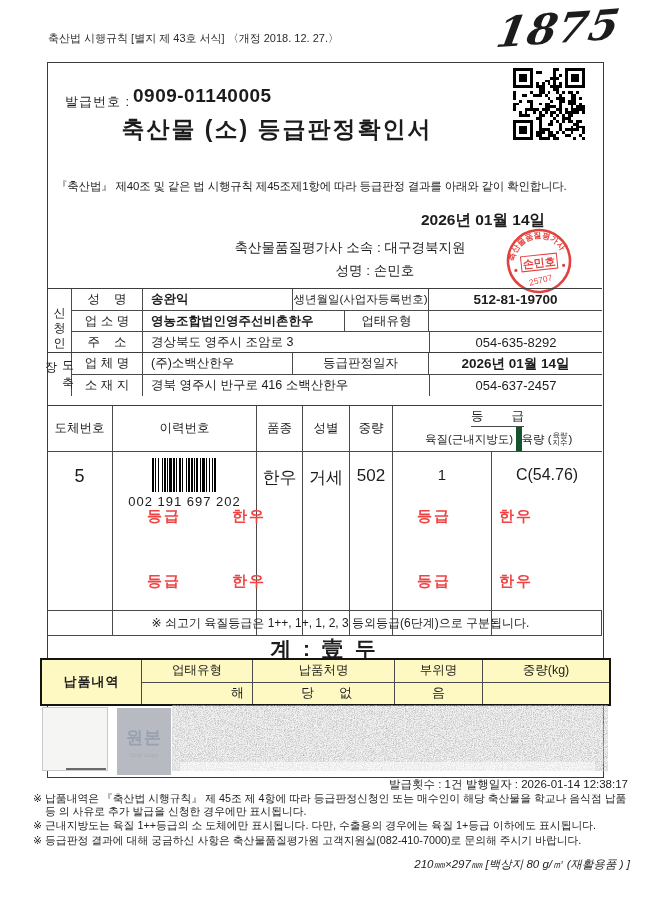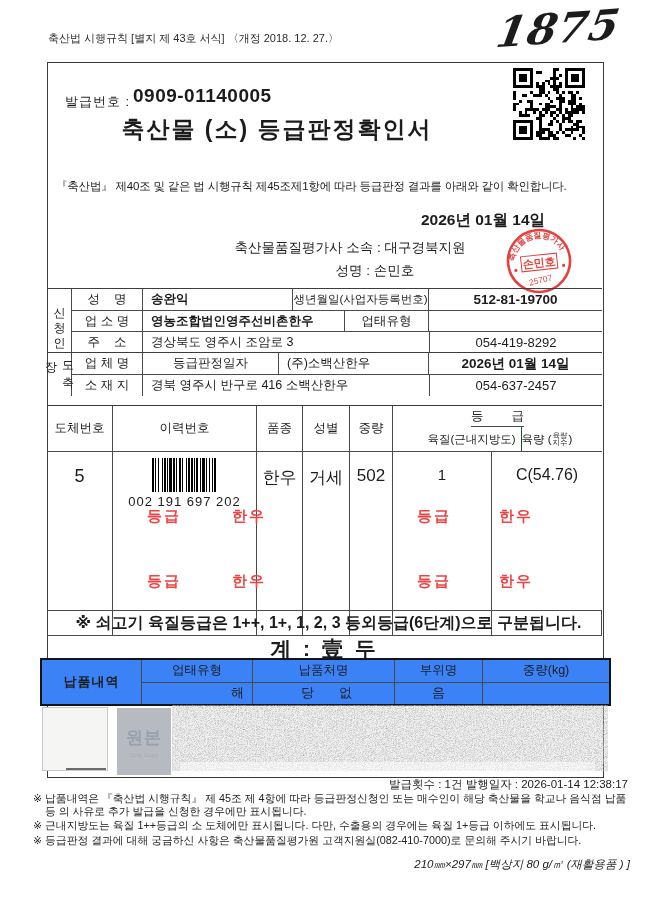--- a/index.html
+++ b/index.html
@@ -43,31 +43,31 @@
   .g-grade-top{height:20px;display:flex;align-items:center;justify-content:center;border-bottom:1px solid #4a4a4a;font-size:12.5px;}
   .g-grade-bot{flex:1;display:flex;}
   .g-sub{display:flex;align-items:center;justify-content:center;font-size:11.5px;box-sizing:border-box;}
   .stack{display:inline-flex;flex-direction:column;line-height:7px;font-size:7.5px;vertical-align:middle;margin:0 1px;}
   .g-body{display:flex;height:158px;position:relative;}
   .b-col{box-sizing:border-box;border-right:1px solid #4a4a4a;display:flex;justify-content:center;align-items:flex-start;padding-top:14px;font-size:17px;}
   .b-col:last-child{border-right:none;}
   .g-note{display:flex;height:24px;border-top:1px solid #4a4a4a;position:relative;}
   .n-col{box-sizing:border-box;border-right:1px solid #4a4a4a;}
   .n-col:last-child{border-right:none;}
-  #grade-note-text{position:absolute;left:4px;top:0;width:100%;height:100%;display:flex;align-items:center;justify-content:center;font-size:16px;background:transparent;font-weight:bold;}
+  #grade-note-text{position:absolute;left:16px;top:0;width:100%;height:100%;display:flex;align-items:center;justify-content:center;font-size:12px;background:transparent;}
   .g-total{height:26px;display:flex;align-items:center;justify-content:center;font-size:21px;font-weight:bold;letter-spacing:3px;border-top:1px solid #4a4a4a;}
   #watermark{position:absolute;inset:0;pointer-events:none;color:#ef4444;font-weight:bold;font-size:15px;}
   #watermark span{position:absolute;letter-spacing:2px;}
   
   #barcode-wrap{display:flex;flex-direction:column;align-items:center;padding-top:0;}
   #barcode{height:34px;display:flex;align-items:stretch;margin-top:2px;}
   #barcode i{display:block;height:100%;}
   #history-no{font-size:13px;font-weight:normal;letter-spacing:1px;margin-top:2px;}
   
-  #delivery-table{left:40px;top:658px;width:567px;height:44px;border:2.5px solid #141414;display:flex;background:#3b82f6;}
+  #delivery-table{left:40px;top:658px;width:567px;height:44px;border:2.5px solid #141414;display:flex;background:#fef9c3;}
   #delivery-label{width:99px;border-right:1px solid #4a4a4a;display:flex;align-items:center;justify-content:center;font-size:13px;font-weight:bold;letter-spacing:1px;}
   .d-cell{box-sizing:border-box;border-right:1px solid #4a4a4a;display:flex;align-items:center;justify-content:center;font-size:12.5px;}
   .d-cell:last-child{border-right:none;}
   .d-val{font-size:13px;}
   
   #white-box{left:42px;top:707px;width:64px;height:62px;background:#f5f5f4;border:1px solid #c9c9c9;}
   #white-box-line{left:66px;top:768px;width:40px;height:2px;background:#6b6b6b;}
   #orig-stamp{left:117px;top:708px;width:54px;height:67px;background:#b7bac0;display:flex;flex-direction:column;align-items:center;justify-content:center;}
   #orig-stamp .t1{color:#99a1b1;font-size:17px;font-weight:bold;letter-spacing:1px;}
   #orig-stamp .t2{color:#a4aab8;font-size:6px;margin-top:3px;}
@@ -416,53 +416,53 @@
       </div>
       <div class="trow">
         <div class="cell lab sp" style="width:71px">업 소 명</div>
         <div class="cell val" style="width:202px">영농조합법인영주선비촌한우</div>
         <div class="cell lab" style="width:84px">업태유형</div>
         <div class="cell ctr" style="flex:1"></div>
       </div>
       <div class="trow">
         <div class="cell lab sp" style="width:71px">주    소</div>
         <div class="cell" style="width:287px;padding-left:8px">경상북도 영주시 조암로 3</div>
-        <div class="cell ctr" style="flex:1;font-size:13px">054-419-8292</div>
+        <div class="cell ctr" style="flex:1;font-size:13px">054-635-8292</div>
       </div>
     </div>
   </div>
 
   <div class="abs" id="slaughter-table">
     <div class="vhead">도축장</div>
     <div class="rows">
       <div class="trow">
         <div class="cell lab sp" style="width:71px">업 체 명</div>
+        <div class="cell" style="width:150px;padding-left:8px">(주)소백산한우</div>
         <div class="cell lab" style="width:136px">등급판정일자</div>
-        <div class="cell" style="width:150px;padding-left:8px">(주)소백산한우</div>
         <div class="cell ctr" style="flex:1;font-weight:bold;font-size:13.5px">2026년 01월 14일</div>
       </div>
       <div class="trow">
         <div class="cell lab sp" style="width:71px">소 재 지</div>
         <div class="cell" style="width:287px;padding-left:8px">경북 영주시 반구로 416 소백산한우</div>
         <div class="cell ctr" style="flex:1;font-size:13px">054-637-2457</div>
       </div>
     </div>
   </div>
 
   <div class="abs" id="grade-table">
     <div class="g-hdr">
       <div class="g-col" style="width:66px">도체번호</div>
       <div class="g-col" style="width:144px">이력번호</div>
       <div class="g-col" style="width:46px">품종</div>
       <div class="g-col" style="width:47px">성별</div>
       <div class="g-col" style="width:43px">중량</div>
       <div class="g-col g-grade" style="flex:1;padding:0">
         <div class="g-grade-top sp">등        급</div>
         <div class="g-grade-bot">
-          <div class="g-sub" style="width:99px;border-right:1px solid #14532d">육질(근내지방도)</div>
+          <div class="g-sub" style="width:99px;border-right:6px solid #14532d">육질(근내지방도)</div>
           <div class="g-sub" style="flex:1">
             <span>육량 (</span>
             <span class="stack">
                 <span>육량</span>
                 <span>지수</span>
               </span>
             <span>)</span>
           </div>
         </div>
       </div>

